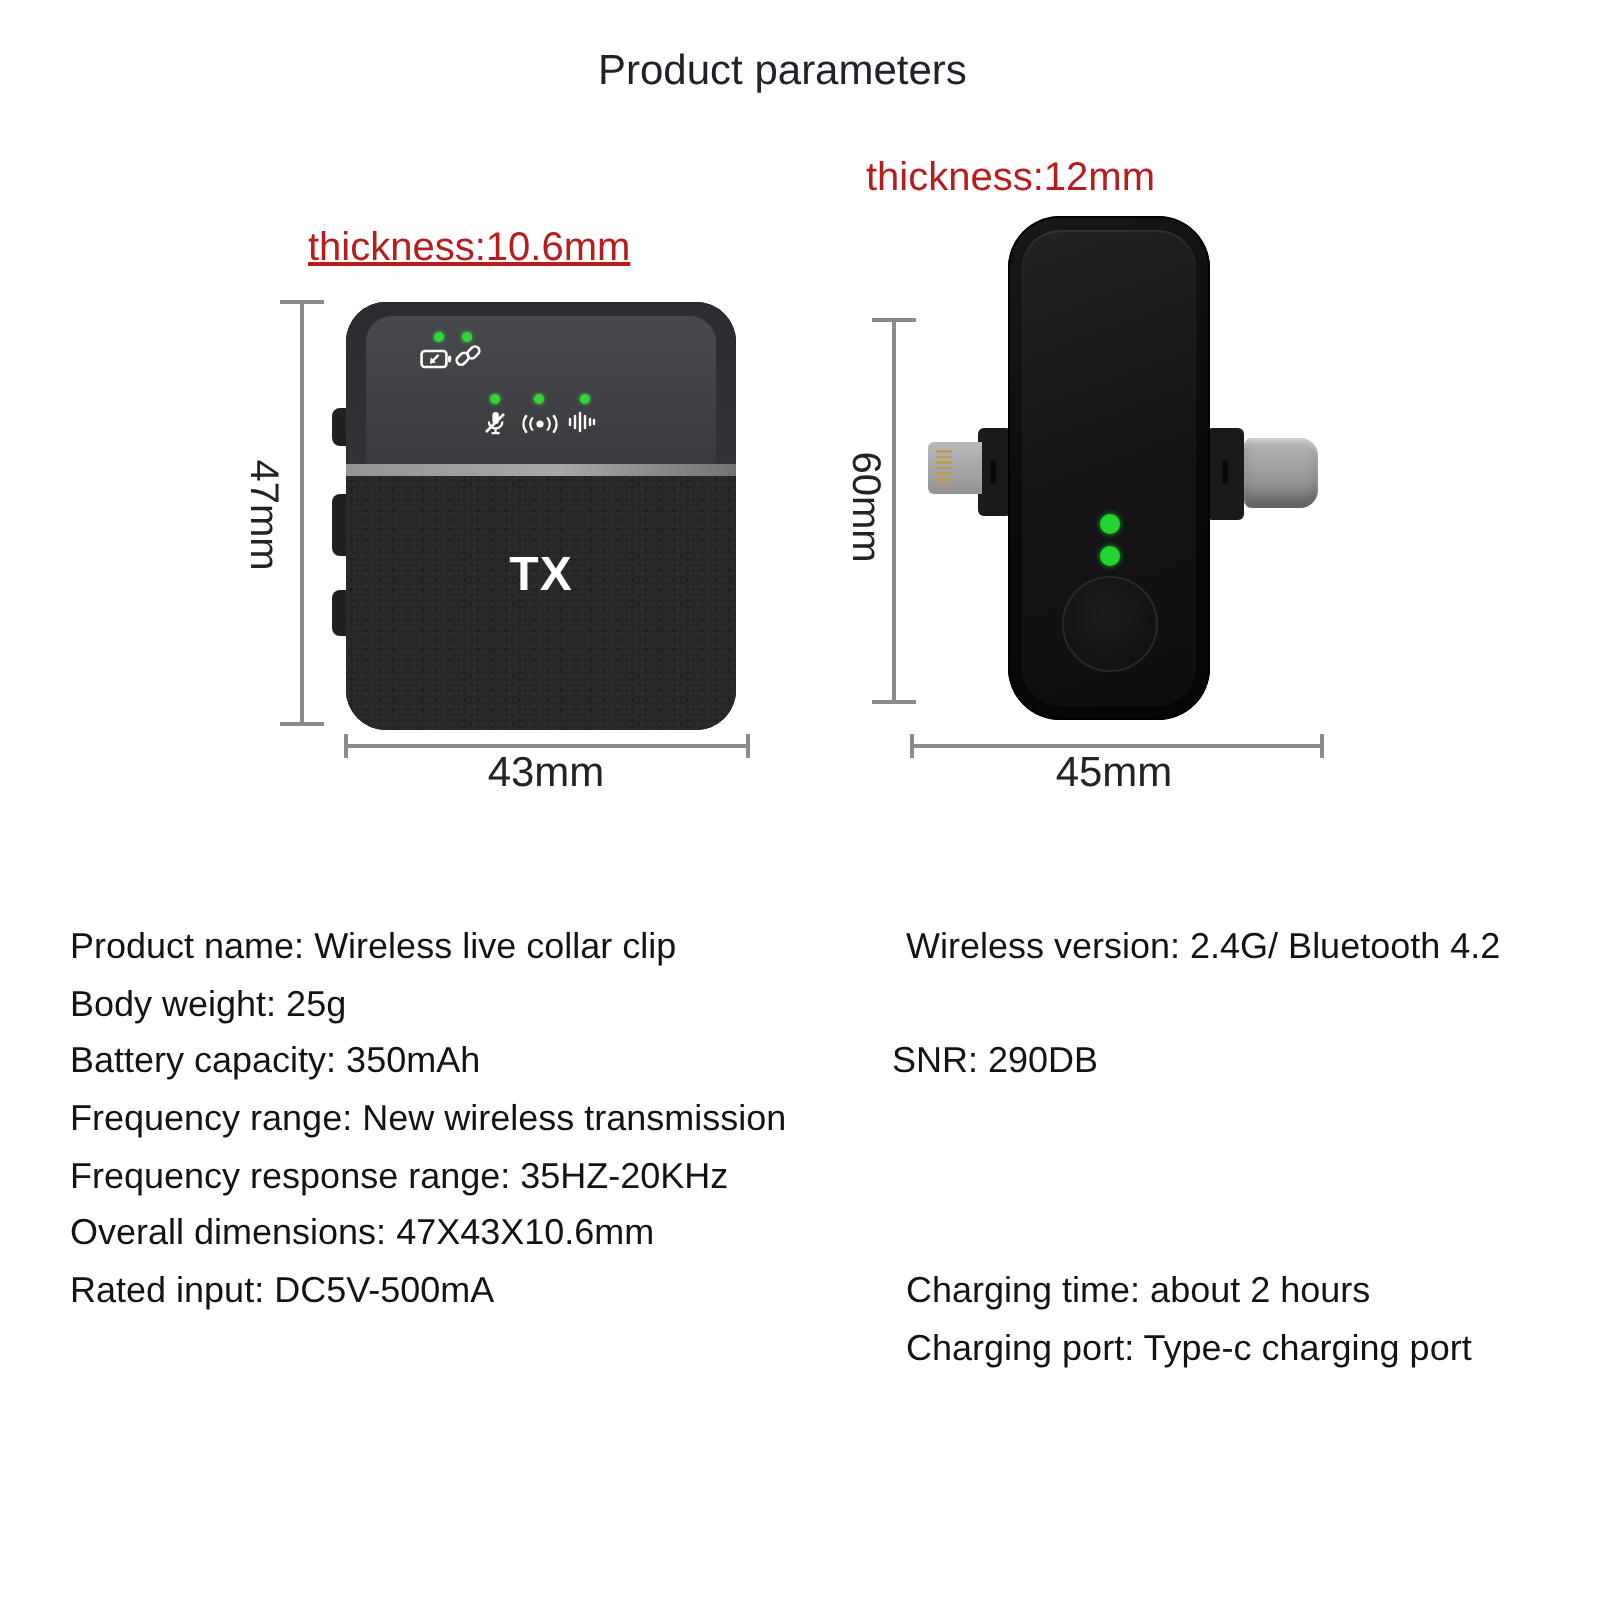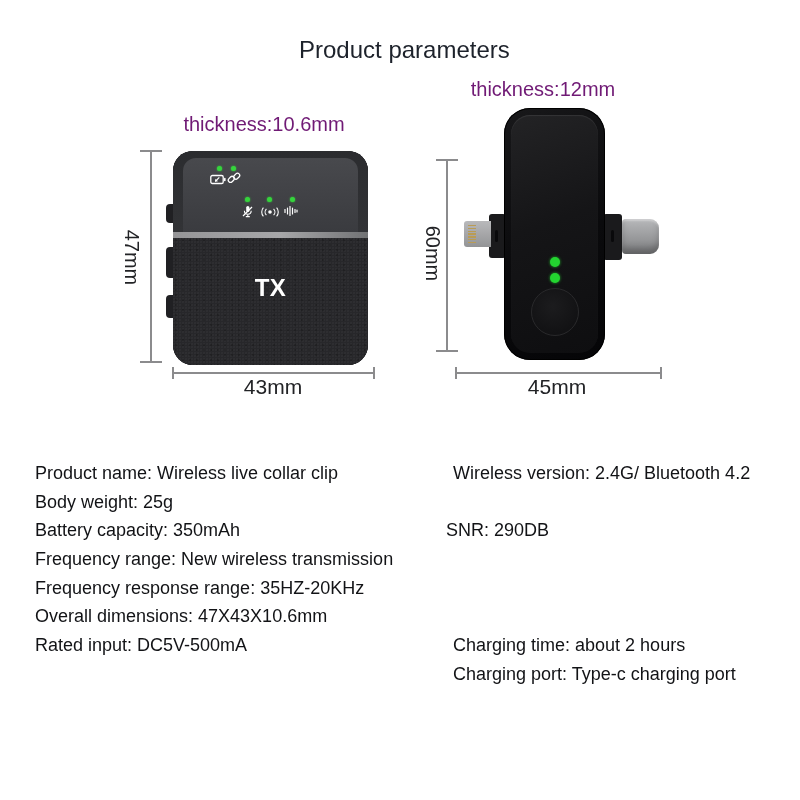--- a/index.html
+++ b/index.html
@@ -1,19 +1,19 @@
 <!DOCTYPE html>
 <html><head>
 <meta charset="utf-8">
 <style>
   html,body{margin:0;padding:0;}
   body{width:800px;height:800px;background:#ffffff;font-family:"Liberation Sans",sans-serif;position:relative;overflow:hidden;color:#121316;}
   .abs{position:absolute;}
-  .title{left:299px;top:36px;font-size:24px;color:#1d222b;}
-  .thick-label{font-size:20px;color:#701a75;text-align:center;width:220px;}
+  .title{left:299px;top:24px;font-size:21px;color:#1d222b;}
+  .thick-label{font-size:20px;color:#b91c1c;width:220px;}
   .dim-line{background:#8b8b8d;}
   .dim-vline{width:2px;}
   .dim-hline{height:2px;}
   .dim-htick{width:22px;height:2px;background:#8b8b8d;}
   .dim-vtick{width:2px;height:12px;background:#8b8b8d;}
   .rot-label{font-size:20px;color:#222326;text-align:center;transform:rotate(90deg);}
   .dim-num{font-size:21px;color:#222326;text-align:center;width:100px;}
 
   
   .tx-bump{left:166px;width:8px;background:#202023;border-radius:4px 0 0 4px;}
@@ -45,21 +45,21 @@
   .specs-left{left:35px;top:459px;}
   .spec-r{position:absolute;white-space:nowrap;height:28.7px;line-height:28.7px;}
 </style>
 </head>
 <body>
 
 <div>
 
   <div class="abs title">Product parameters</div>
 
-  <div class="abs thick-label" style="left:154px;top:113px;">thickness:10.6mm</div>
+  <div class="abs thick-label" style="left:154px;top:113px;text-decoration:underline;">thickness:10.6mm</div>
 
   <div class="abs dim-line dim-vline" style="left:150px;top:151px;height:212px;"></div>
   <div class="abs dim-htick" style="left:140px;top:150px;"></div>
   <div class="abs dim-htick" style="left:140px;top:361px;"></div>
   <div class="abs rot-label" style="left:102px;top:246px;width:58px;">47mm</div>
 
   <div class="abs tx-bump" style="top:204px;height:19px;"></div>
   <div class="abs tx-bump" style="top:247px;height:31px;"></div>
   <div class="abs tx-bump" style="top:295px;height:23px;"></div>
 

